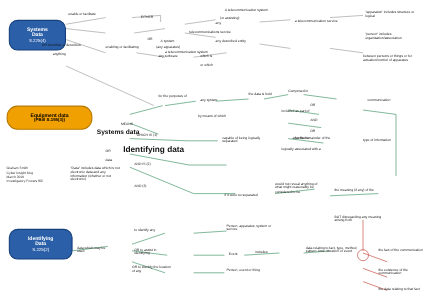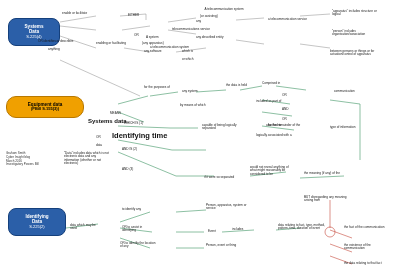--- a/index.html
+++ b/index.html
@@ -96,21 +96,21 @@
     <span style="font-size:4px;">(PBill S.155(3))</span>
   </div>
 
   <div class="node pill pillsmall" style="left:8px;top:208px;width:58px;height:28px;">
     <span class="l1">Identifying</span>
     <span class="l2">Data</span>
     <span style="font-size:4px;font-weight:normal">S.225(2)</span>
   </div>
 
   <div class="txt subtitle" style="left:88px;top:118px;">Systems data</div>
-  <div class="txt bigtitle" style="left:112px;top:132px;"><span>Identifying time</span></div>
+  <div class="txt bigtitle" style="left:112px;top:132px;"><span>Identifying data</span></div>
 
   <div class="txt author" style="left:6px;top:152px;white-space:pre-line;">Graham Smith
 Cyber Insight blog
 March 2016
 Investigatory Powers Bill</div>
 
   <div class="txt tiny" style="left:62px;top:12px;">enable or facilitate</div>
   <div class="txt tiny center" style="left:196px;top:8px;width:56px;">A telecommunication system</div>
   <div class="txt tiny" style="left:200px;top:15px;width:40px;">(or assisting)</div>
   <div class="txt tiny" style="left:268px;top:18px;width:40px;">a telecommunication service</div>

